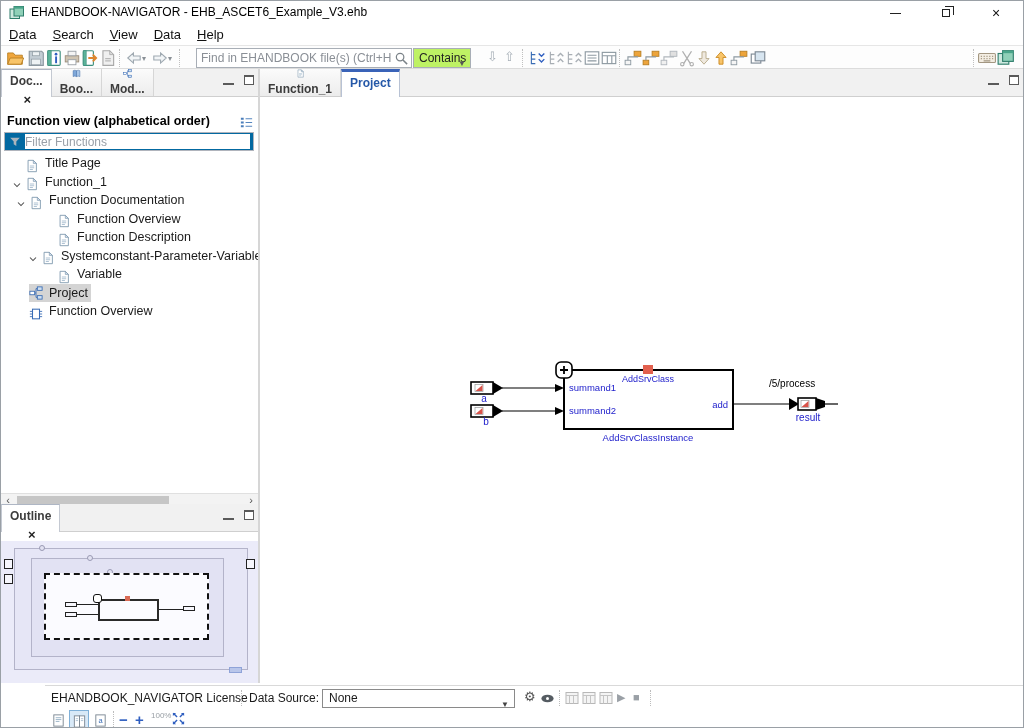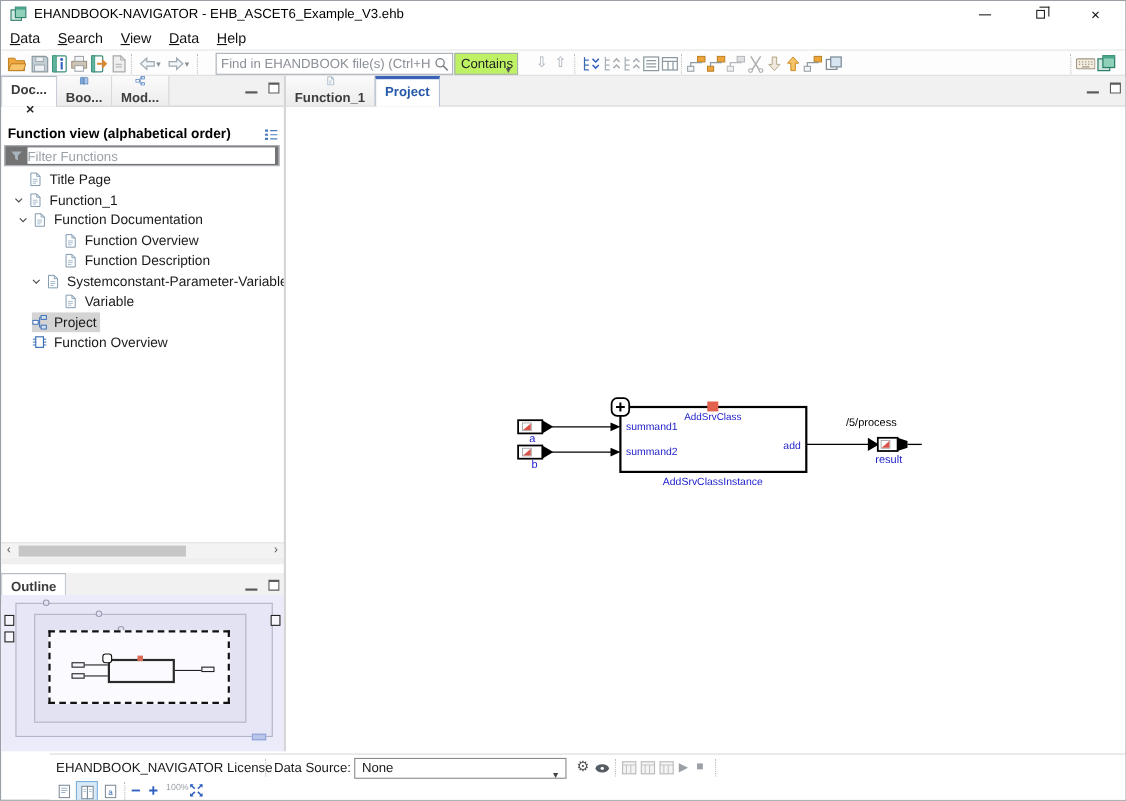--- a/index.html
+++ b/index.html
@@ -44,25 +44,25 @@
          background:linear-gradient(#fbfbfb,#ececec); border-right:1px solid #d6d6d6; white-space:nowrap;flex-direction:column; }
   .tab.active { background:#fff; border-left:1px solid #c4c9d2; border-right:1px solid #c4c9d2; border-top:1px solid #aeb6c4; margin-bottom:-1px; }
   .tab.active-blue { background:#fff; border-left:1px solid #b8c2d4; border-right:1px solid #b8c2d4; border-top:3px solid #3a63b8; color:#2558a8; margin-bottom:-1px; }
   .tab .x { font-size:13px; font-weight:bold; color:#222; margin-left:2px; }
   .minmax { position:absolute; top:6px; display:flex; gap:10px; }
   .pm-min { width:11px; height:10px; border-bottom:2px solid #5a5a5a; }
   .pm-max { width:10px; height:10px; border:1px solid #5a5a5a; border-top:2px solid #5a5a5a; background:#fff; }
 
   
   .func-header { position:absolute; left:6px; top:113px; font-size:12.5px; font-weight:bold; color:#000; }
-  .filterbox { position:absolute; left:3px; top:131px; width:250px; height:19px; border:1px solid #b0b4bc; background:#737373;padding-left:18px; }
+  .filterbox { position:absolute; left:3px; top:131px; width:250px; height:19px; border:1px solid #b0b4bc; background:#0369a1;padding-left:18px; }
   .filterbox input { position:absolute; left:20px; top:1px; width:225px; height:15px; border:none; outline:none; font-family:"Liberation Sans",sans-serif; font-size:12px; }
   .filterbox input::placeholder { color:#9aa0a8; }
   .tree { position:absolute; left:0; top:153px; width:257px; height:339px; overflow:hidden; }
-  .trow { height:18.5px; line-height:18.5px; font-size:12.5px; white-space:nowrap; display:flex; align-items:center; }
+  .trow { height:18.5px; line-height:18.5px; font-size:12.5px; white-space:nowrap; display:flex; align-items:flex-end; }
   .trow .lbl { padding:0 3px; }
   .trow.sel .hl { background:#d4d4d4; }
   .hl { display:flex; align-items:center; }
   .chev { width:16px; flex:0 0 16px; }
   .ticon { width:14px; flex:0 0 14px; margin-right:3px; }
 
   
   .hscroll { position:absolute; left:0; top:492px; width:257px; height:14px; background:#f3f3f3; border-top:1px solid #e0e0e0; }
   .sbtn { position:absolute; top:0; width:14px; height:14px; font-size:11px; color:#555; text-align:center; line-height:13px; }
   .sthumb { position:absolute; left:16px; top:2px; width:152px; height:10px; background:#c6c6c6; }
@@ -478,21 +478,21 @@
     </div>
   </div>
 
   <div class="hscroll">
     <span class="sbtn" style="left:0">‹</span>
     <div class="sthumb"></div>
     <span class="sbtn" style="right:0">›</span>
   </div>
 
   <div class="abs" style="left:0;top:506px;width:257px;height:6px;background:#efefef"></div>
-  <div class="tabbar abs" style="left:0;top:520px;width:257px">
+  <div class="tabbar abs" style="left:0;top:503px;width:257px">
     <div class="tab active">
       <svg class="ic" width="15" height="15">
           <use href="#i-outline"></use>
         </svg>
       <span>Outline</span>
       <span class="x">×</span>
     </div>
     <div class="minmax" style="left:222px">
       <div class="pm-min"></div>
       <div class="pm-max"></div>

